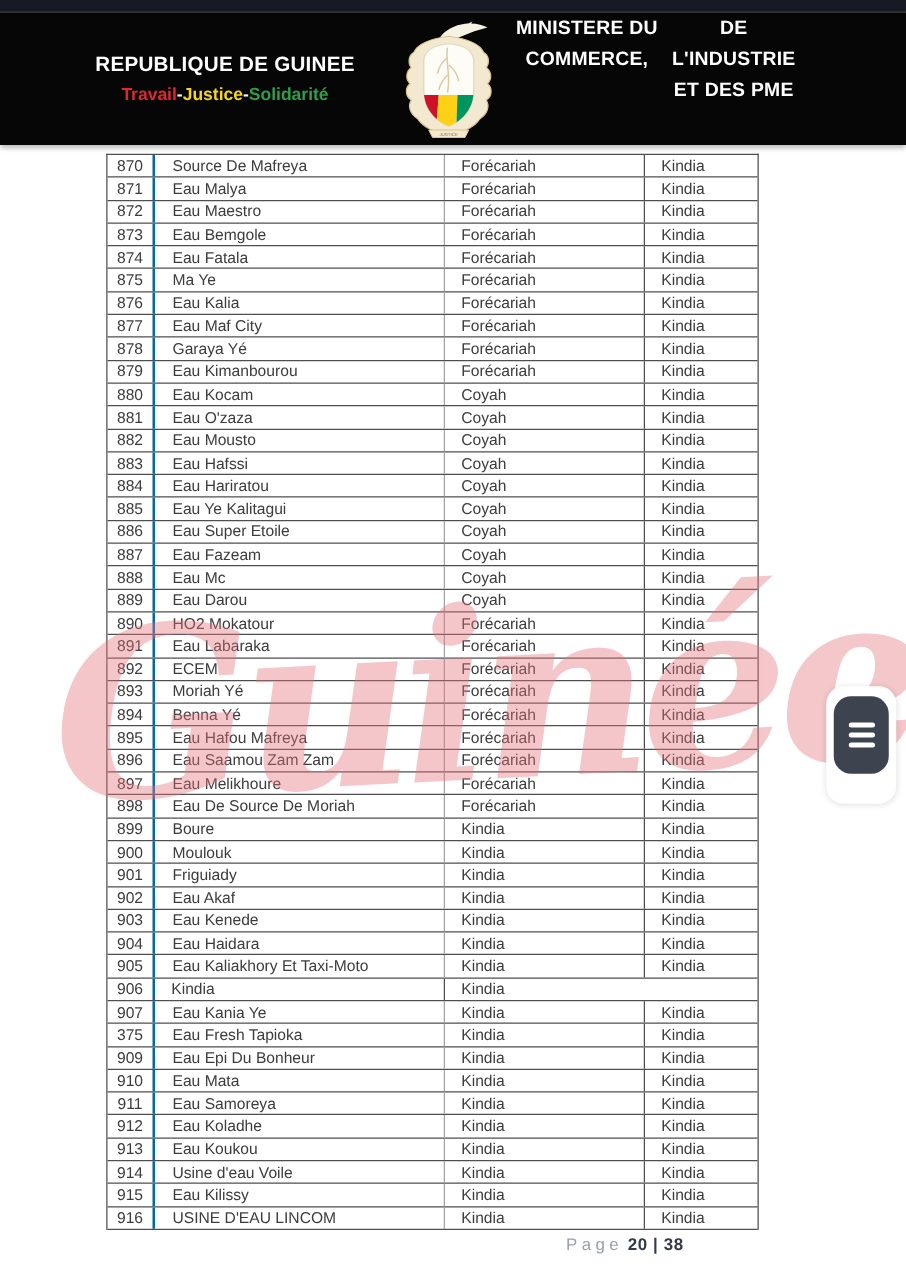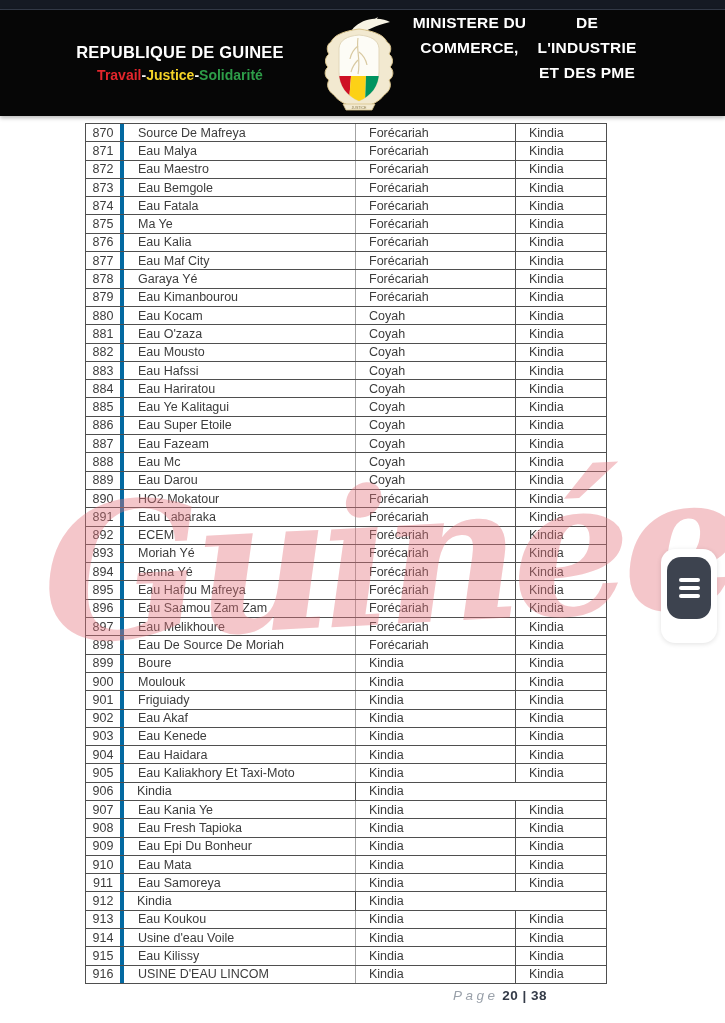--- a/index.html
+++ b/index.html
@@ -22,21 +22,21 @@
            display:flex;flex-direction:row;justify-content:center;text-align:center;}
   .ministry{color:#fff;font-weight:bold;font-size:15.5px;line-height:25px;letter-spacing:.2px;}
 
   
   .table{position:absolute;left:85px;top:123px;width:520px;
          border:1px solid #4f4f4f;border-bottom:none;}
   .t-row{display:grid;grid-template-columns:38px 232px 160px 90px;
          height:17.3px;border-bottom:1px solid #4f4f4f;}
   .c{font-size:12.5px;color:#3c3c3c;display:flex;align-items:center;
      overflow:hidden;white-space:nowrap;}
-  .c.num{justify-content:center;border-right:4px solid #0369a1;}
+  .c.num{justify-content:center;border-right:2px solid #0369a1;}
   .c.name{padding-left:14px;border-right:1px solid #a3a3a3;}
   .c.pref{padding-left:13px;border-right:1px solid #4f4f4f;}
   .c.reg{padding-left:13px;}
 
   
   .watermark{position:absolute;left:38px;top:408px;width:700px;height:320px;
              font-family:"DejaVu Serif",serif;font-style:italic;font-weight:bold;
              font-size:188px;line-height:300px;color:#e4737c;opacity:.40;
              letter-spacing:-9px;transform:rotate(-3deg);pointer-events:none;
              z-index:5;text-align:center;}
@@ -46,21 +46,21 @@
              background:#ffffff;border-radius:14px;box-shadow:0 1px 5px rgba(0,0,0,.12);
              z-index:8;}
   .fab{position:absolute;left:6px;top:8px;width:44px;height:62px;border:none;
        background:#3d434f;border-radius:14px;display:flex;flex-direction:column;
        align-items:center;justify-content:center;gap:4px;cursor:pointer;}
   .fab .bar{display:block;width:21px;height:4px;background:#fff;border-radius:2px;}
 
   
   .footer{position:absolute;left:85px;top:988px;width:520px;text-align:right;
           padding-right:58px;box-sizing:border-box;font-size:13.5px;}
-  .footer .pg{color:#9aa1aa;letter-spacing:3.5px;font-style:italic;}
+  .footer .pg{color:#9aa1aa;letter-spacing:3.5px;}
   .footer .pv{color:#343b48;font-weight:600;letter-spacing:.5px;text-align:center;}
 </style>
 </head>
 <body>
 
 <div class="screen">
 
   <div class="top-strip"></div>
 
   <header class="banner">
@@ -327,21 +327,21 @@
       <div class="c pref">Kindia</div>
       <div class="c reg">Kindia</div>
     </div>
       <div class="t-row">
       <div class="c num">907</div>
       <div class="c name">Eau Kania Ye</div>
       <div class="c pref">Kindia</div>
       <div class="c reg">Kindia</div>
     </div>
       <div class="t-row">
-      <div class="c num">908</div>
+      <div class="c num">375</div>
       <div class="c name">Eau Fresh Tapioka</div>
       <div class="c pref">Kindia</div>
       <div class="c reg">Kindia</div>
     </div>
       <div class="t-row">
       <div class="c num">909</div>
       <div class="c name">Eau Epi Du Bonheur</div>
       <div class="c pref">Kindia</div>
       <div class="c reg">Kindia</div>
     </div>
@@ -352,20 +352,21 @@
       <div class="c reg">Kindia</div>
     </div>
       <div class="t-row">
       <div class="c num">911</div>
       <div class="c name">Eau Samoreya</div>
       <div class="c pref">Kindia</div>
       <div class="c reg">Kindia</div>
     </div>
       <div class="t-row">
       <div class="c num">912</div>
+      <div class="c name">Eau Koladhe</div>
       <div class="c pref">Kindia</div>
       <div class="c reg">Kindia</div>
     </div>
       <div class="t-row">
       <div class="c num">913</div>
       <div class="c name">Eau Koukou</div>
       <div class="c pref">Kindia</div>
       <div class="c reg">Kindia</div>
     </div>
       <div class="t-row">

